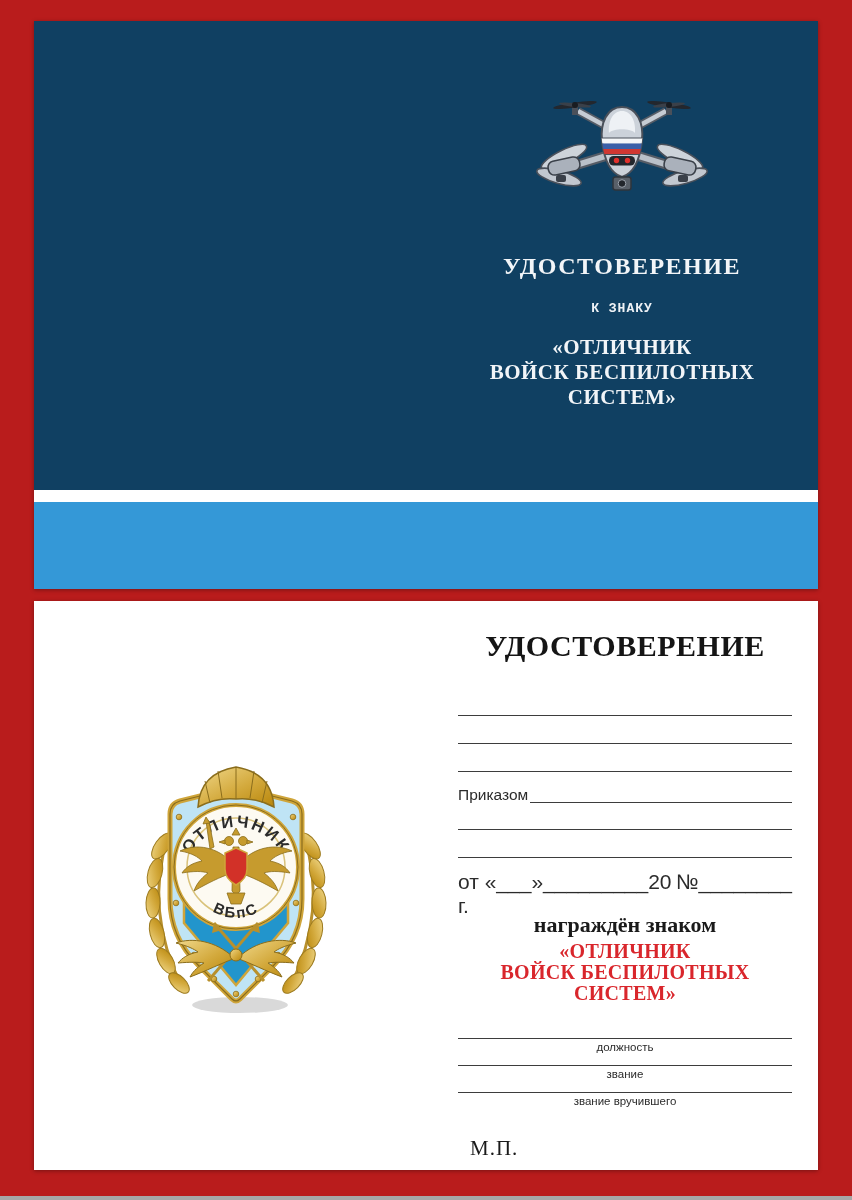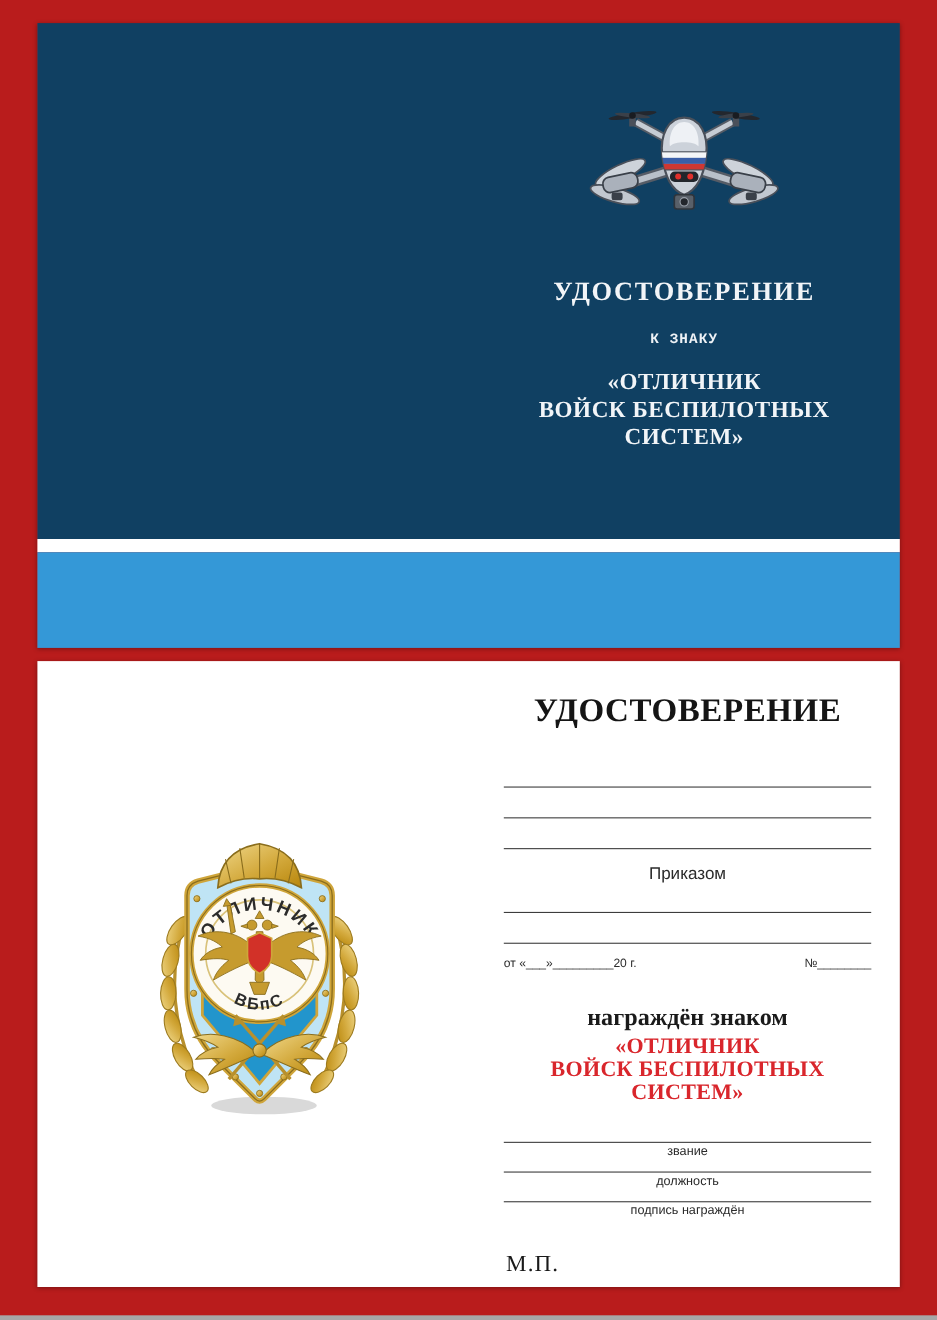--- a/index.html
+++ b/index.html
@@ -18,31 +18,31 @@
   .cover-badge-name{margin-top:19px;color:#f2f5f8;font-weight:bold;font-size:21px;line-height:25px;letter-spacing:.5px;text-align:center;}
 
   
   .page{position:absolute;left:34px;top:601px;width:784px;height:569px;background:#ffffff;box-shadow:0 1px 4px rgba(0,0,0,.35);}
   .badge-wrap{position:absolute;left:102px;top:150px;width:200px;height:270px;}
   .form-col{position:absolute;left:424px;top:0;width:334px;display:flex;flex-direction:column;}
   .page-title{margin-top:28px;text-align:center;font-weight:bold;font-size:30px;line-height:34px;letter-spacing:.5px;color:#151515;}
   .wlines{display:flex;flex-direction:column;}
   .wlines-top{margin-top:25px;}
   .wline{height:27px;border-bottom:1.6px solid #3d3d3d;}
-  .order-row{margin-top:14px;height:16px;display:flex;align-items:center;font-family:"Liberation Sans",sans-serif;font-size:15.5px;color:#2b2b2b;flex-direction:column;}
+  .order-row{margin-top:14px;height:16px;display:flex;align-items:flex-start;font-family:"Liberation Sans",sans-serif;font-size:15.5px;color:#2b2b2b;}
   .order-fill{flex:1;border-bottom:1.6px solid #3d3d3d;height:100%;margin-left:2px;}
-  .date-row{margin-top:5px;padding-top:7px;height:24px;display:flex;justify-content:space-between;font-family:"Liberation Sans",sans-serif;font-size:11px;color:#2b2b2b;}
+  .date-row{margin-top:5px;padding-top:7px;height:24px;display:flex;justify-content:space-between;font-family:"Liberation Sans",sans-serif;font-size:21px;color:#2b2b2b;}
   .awarded{margin-top:21px;text-align:center;font-weight:bold;font-size:22px;line-height:20px;color:#1a1a1a;}
   .red-name{margin-top:6px;text-align:center;font-weight:bold;font-size:20px;line-height:21px;color:#d9262c;letter-spacing:.3px;}
   .sig-block{margin-top:34px;display:flex;flex-direction:column;}
   .sigrow{display:flex;flex-direction:column;}
   .sigrow + .sigrow{margin-top:11px;}
   .sigline{border-top:1.6px solid #3d3d3d;height:2px;}
   .siglabel{text-align:center;font-family:"Liberation Sans",sans-serif;font-size:11.5px;line-height:13px;color:#2b2b2b;}
-  .stamp{margin-top:28px;margin-left:2px;font-size:21px;letter-spacing:1px;color:#1a1a1a;}
+  .stamp{margin-top:28px;margin-left:12px;font-size:21px;letter-spacing:1px;color:#1a1a1a;}
 </style>
 </head>
 <body>
 
 <div class="stage">
 
   <div class="cover">
     <div class="cover-navy"></div>
     <div class="cover-stripe-white"></div>
     <div class="cover-stripe-blue"></div>
@@ -240,28 +240,28 @@
 
       <div class="red-name">
         <div>«ОТЛИЧНИК</div>
         <div>ВОЙСК БЕСПИЛОТНЫХ</div>
         <div>СИСТЕМ»</div>
       </div>
 
       <div class="sig-block" id="sig-block">
           <div class="sigrow">
             <div class="sigline"></div>
+            <div class="siglabel">должность</div>
+          </div>
+          <div class="sigrow">
+            <div class="sigline"></div>
             <div class="siglabel">звание</div>
           </div>
           <div class="sigrow">
             <div class="sigline"></div>
-            <div class="siglabel">должность</div>
-          </div>
-          <div class="sigrow">
-            <div class="sigline"></div>
-            <div class="siglabel">подпись награждён</div>
+            <div class="siglabel">звание вручившего</div>
           </div>
         </div>
 
       <div class="stamp">М.П.</div>
     </div>
   </div>
 </div>
 
 </body></html>

